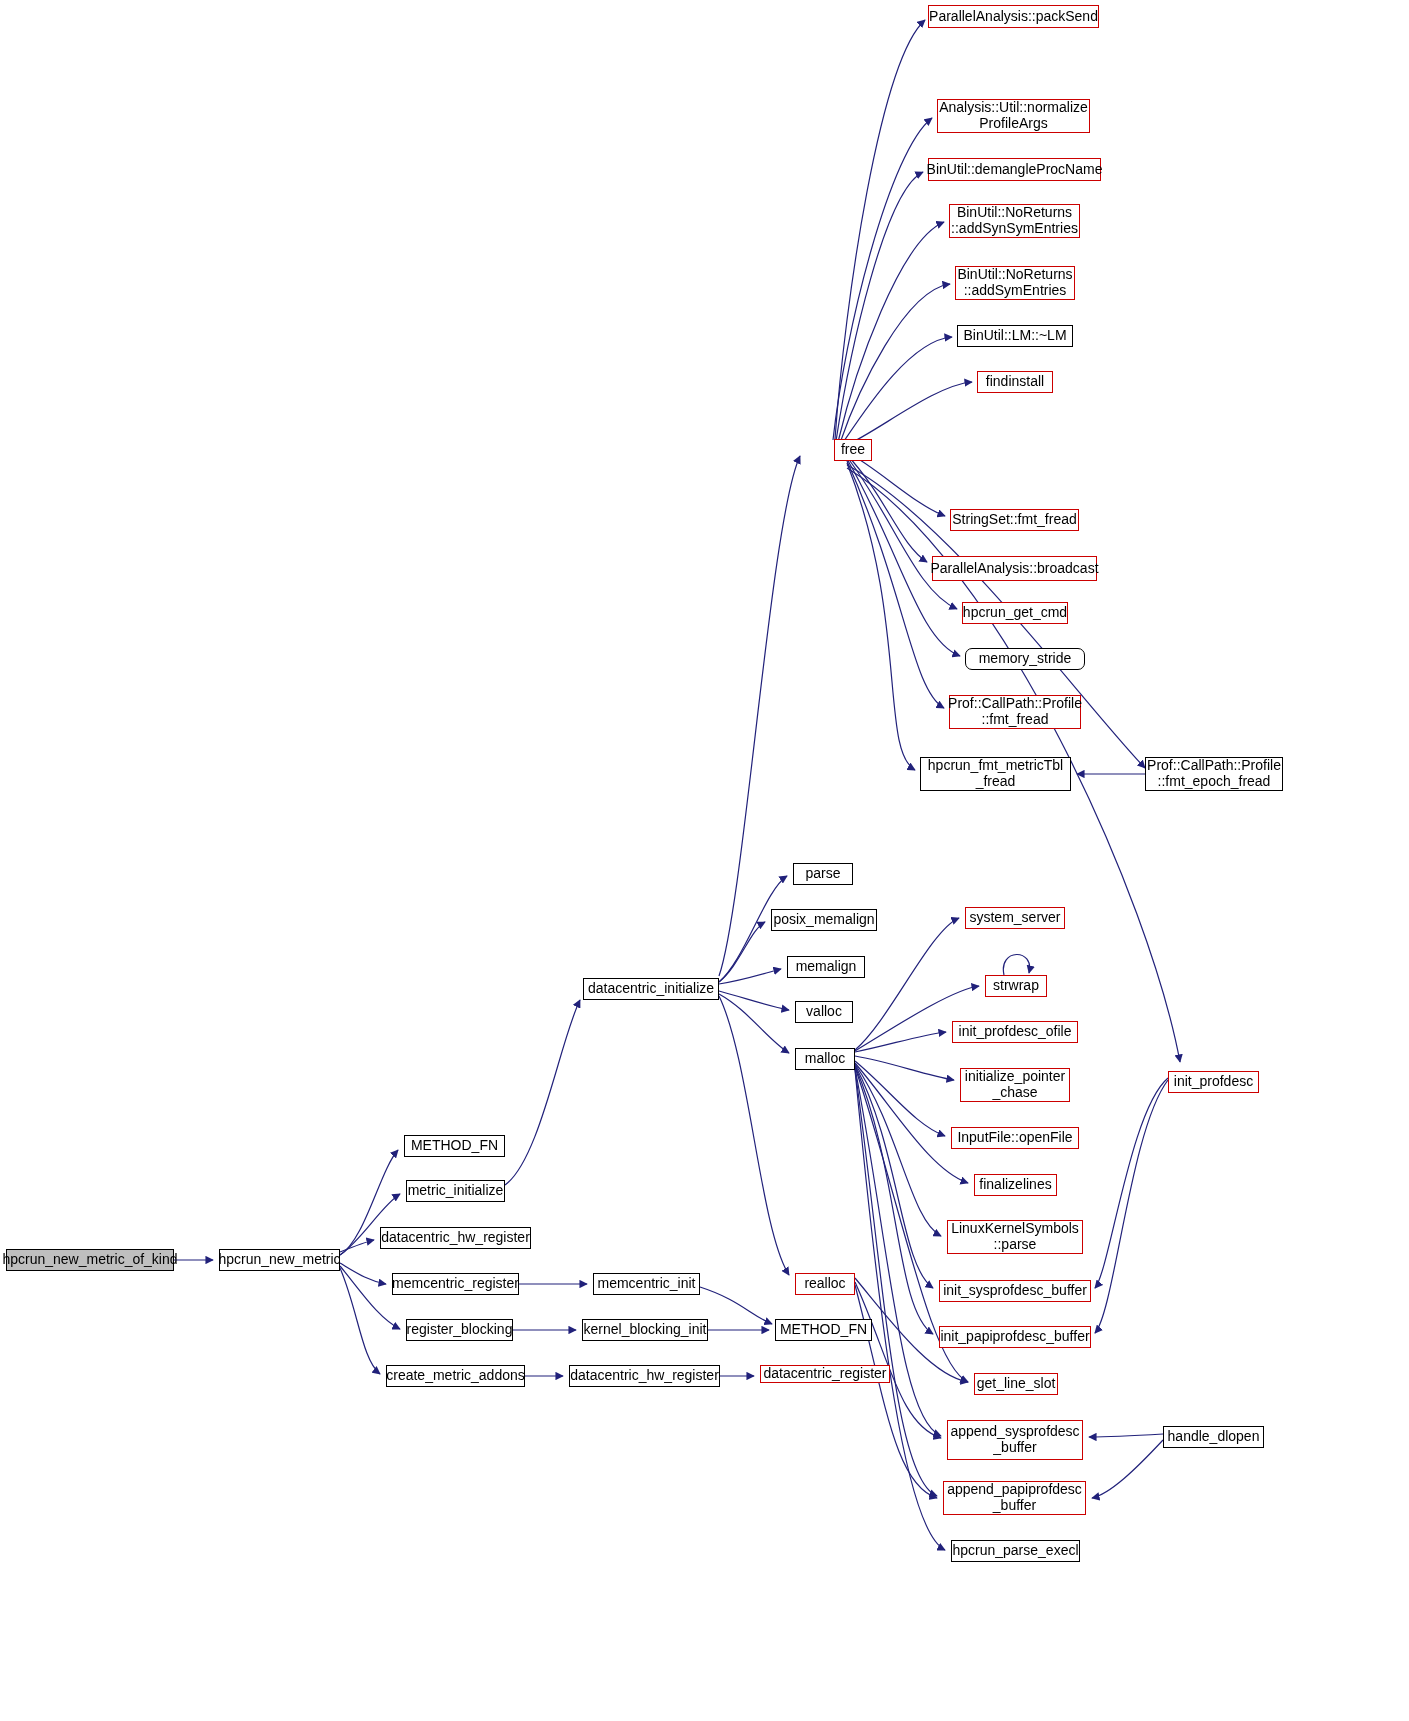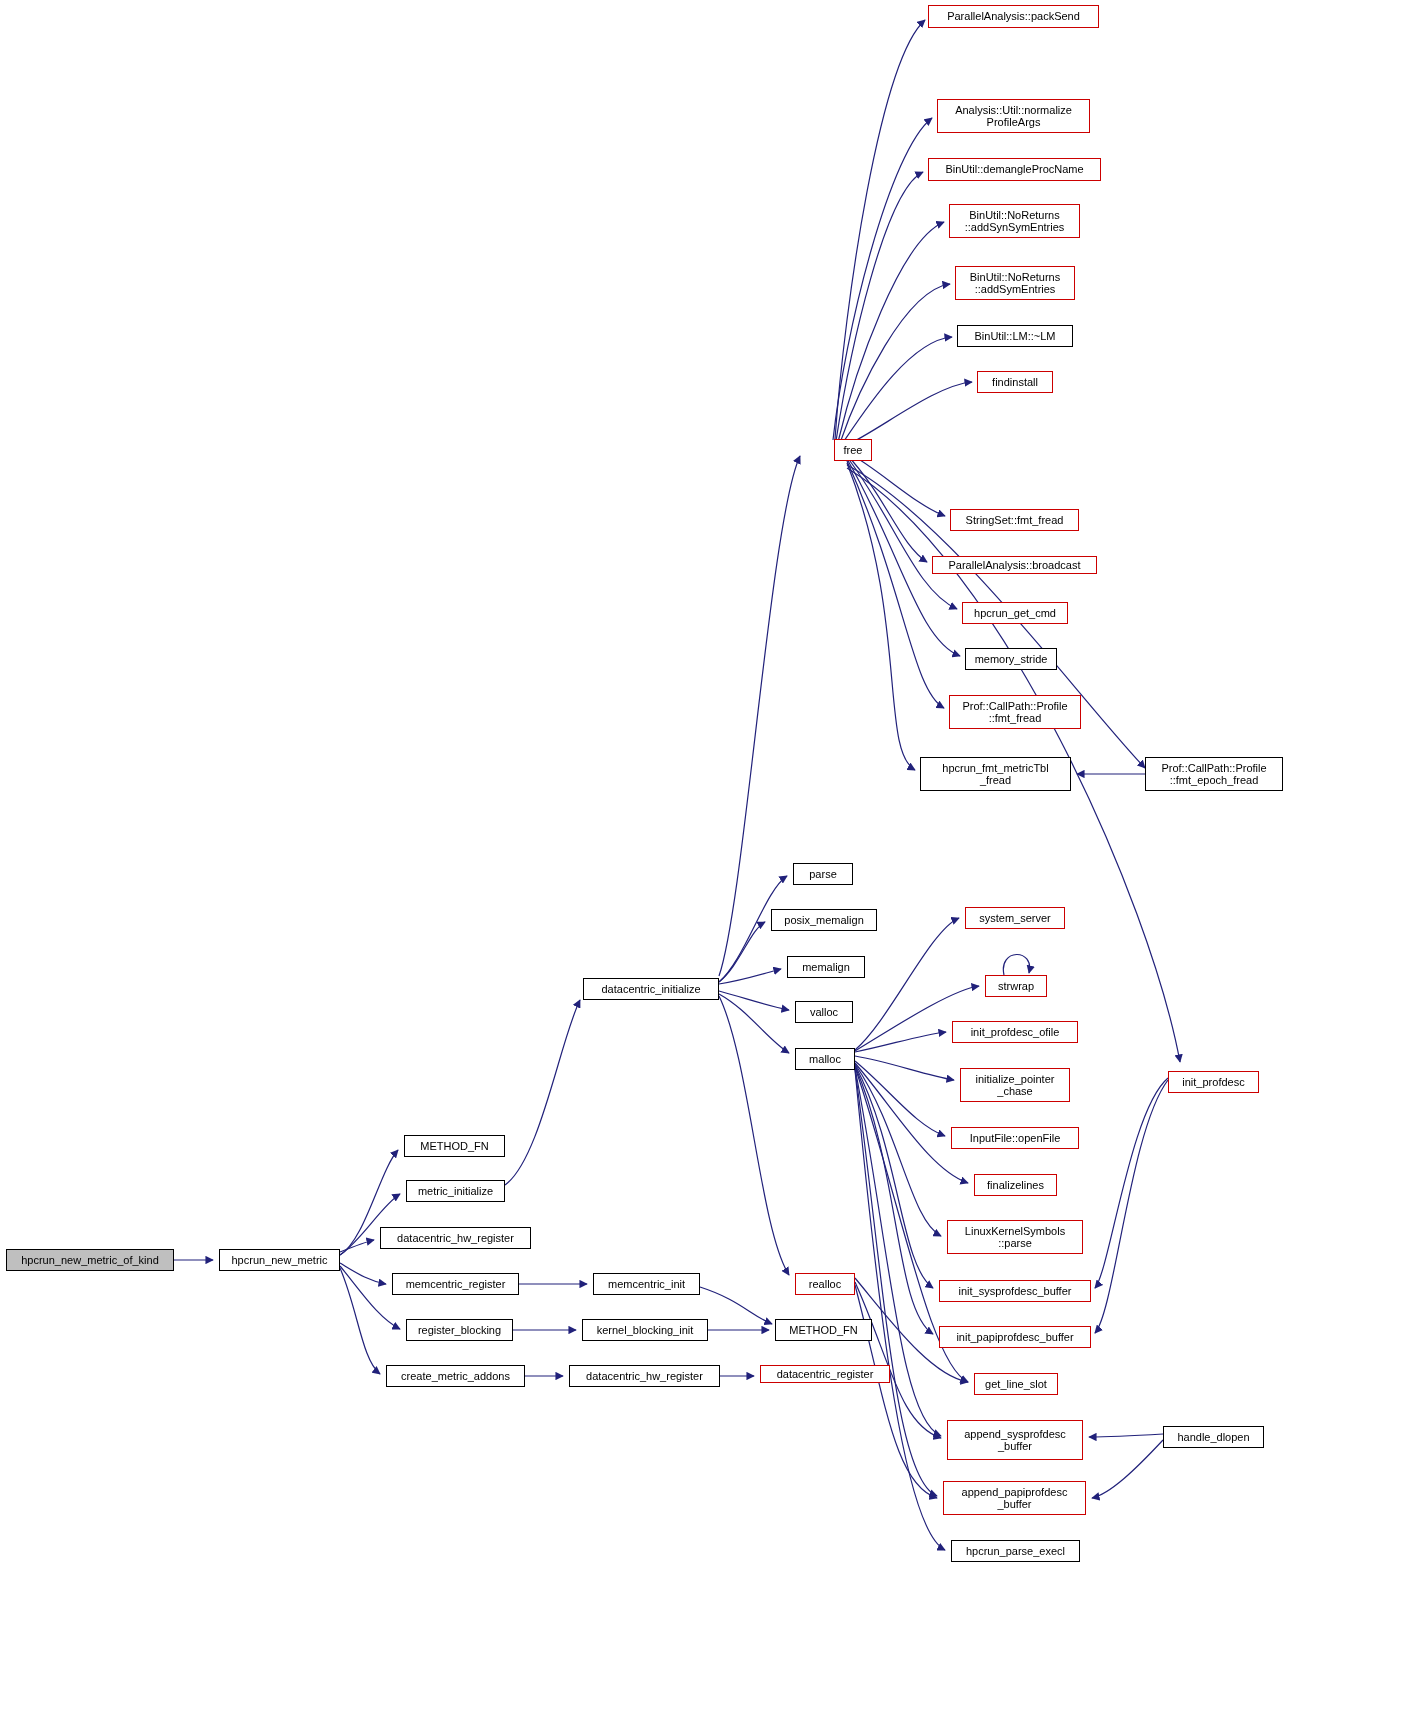--- a/index.html
+++ b/index.html
@@ -22,21 +22,21 @@
     width: 1409px;
     height: 1721px;
     pointer-events: none;
   }
   .node {
     position: absolute;
     box-sizing: border-box;
     border: 1px solid #cc0000;
     background: #ffffff;
     color: #000000;
-    font-size: 11px;
+    font-size: 14px;
     line-height: 1.12;
     text-align: center;
     display: flex;
     align-items: center;
     justify-content: center;
     white-space: pre-line;
     padding: 0 18px;
   }
   .node.black {
     border-color: #000000;
@@ -161,23 +161,23 @@
   <div class="node" style="left:937px;top:99px;width:153px;height:34px;">Analysis::Util::normalize
 ProfileArgs</div>
   <div class="node" style="left:928px;top:158px;width:173px;height:23px;">BinUtil::demangleProcName</div>
   <div class="node" style="left:949px;top:204px;width:131px;height:34px;">BinUtil::NoReturns
 ::addSynSymEntries</div>
   <div class="node" style="left:955px;top:266px;width:120px;height:34px;">BinUtil::NoReturns
 ::addSymEntries</div>
   <div class="node black" style="left:957px;top:325px;width:116px;height:22px;">BinUtil::LM::~LM</div>
   <div class="node" style="left:977px;top:371px;width:76px;height:22px;">findinstall</div>
   <div class="node" style="left:950px;top:509px;width:129px;height:22px;">StringSet::fmt_fread</div>
-  <div class="node" style="left:932px;top:556px;width:165px;height:18px;">ParallelAnalysis::broadcast</div>
+  <div class="node" style="left:932px;top:556px;width:165px;height:25px;">ParallelAnalysis::broadcast</div>
   <div class="node" style="left:962px;top:602px;width:106px;height:22px;">hpcrun_get_cmd</div>
-  <div class="node black" style="left:965px;top:648px;width:92px;height:22px;">memory_stride</div>
+  <div class="node black" style="left:965px;top:648px;width:120px;height:22px;border-radius:7px;">memory_stride</div>
   <div class="node" style="left:949px;top:695px;width:132px;height:34px;">Prof::CallPath::Profile
 ::fmt_fread</div>
   <div class="node black" style="left:920px;top:757px;width:151px;height:34px;">hpcrun_fmt_metricTbl
 _fread</div>
   <div class="node black" style="left:1145px;top:757px;width:138px;height:34px;">Prof::CallPath::Profile
 ::fmt_epoch_fread</div>
   <div class="node" style="left:965px;top:907px;width:100px;height:22px;">system_server</div>
   <div class="node" style="left:985px;top:975px;width:62px;height:22px;">strwrap</div>
   <div class="node" style="left:952px;top:1021px;width:126px;height:22px;">init_profdesc_ofile</div>
   <div class="node" style="left:960px;top:1068px;width:110px;height:34px;">initialize_pointer

